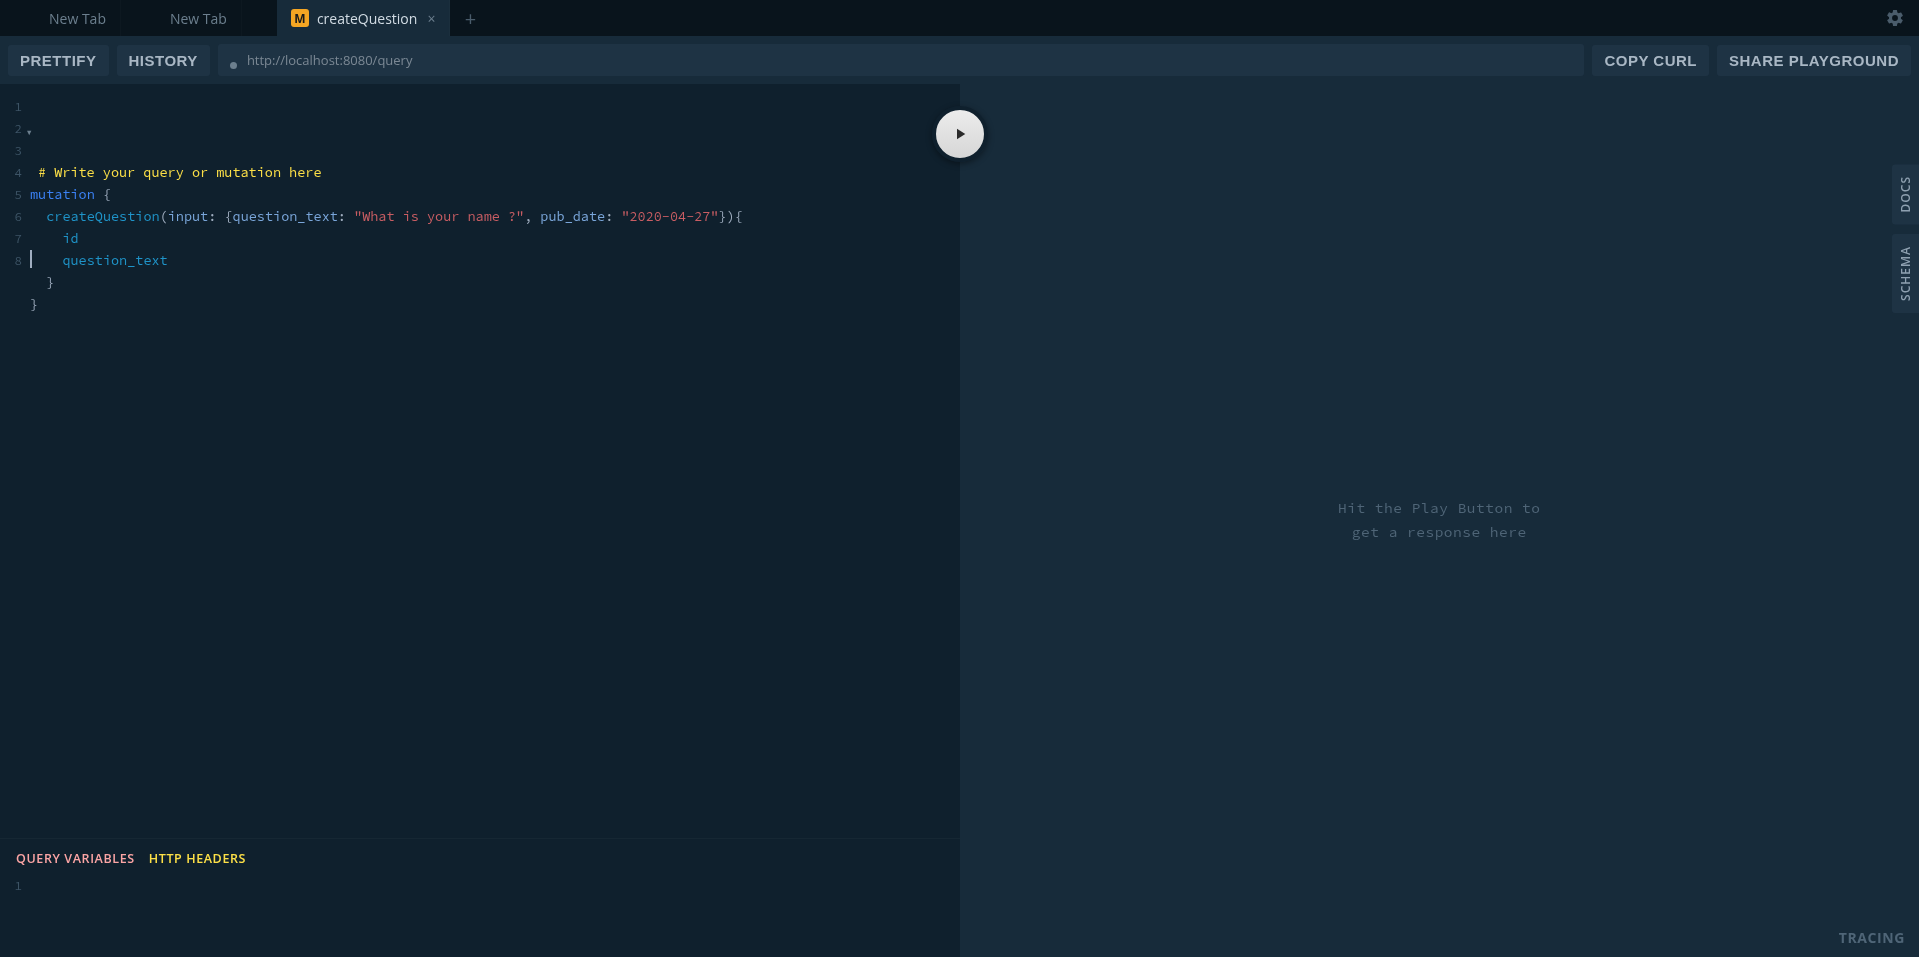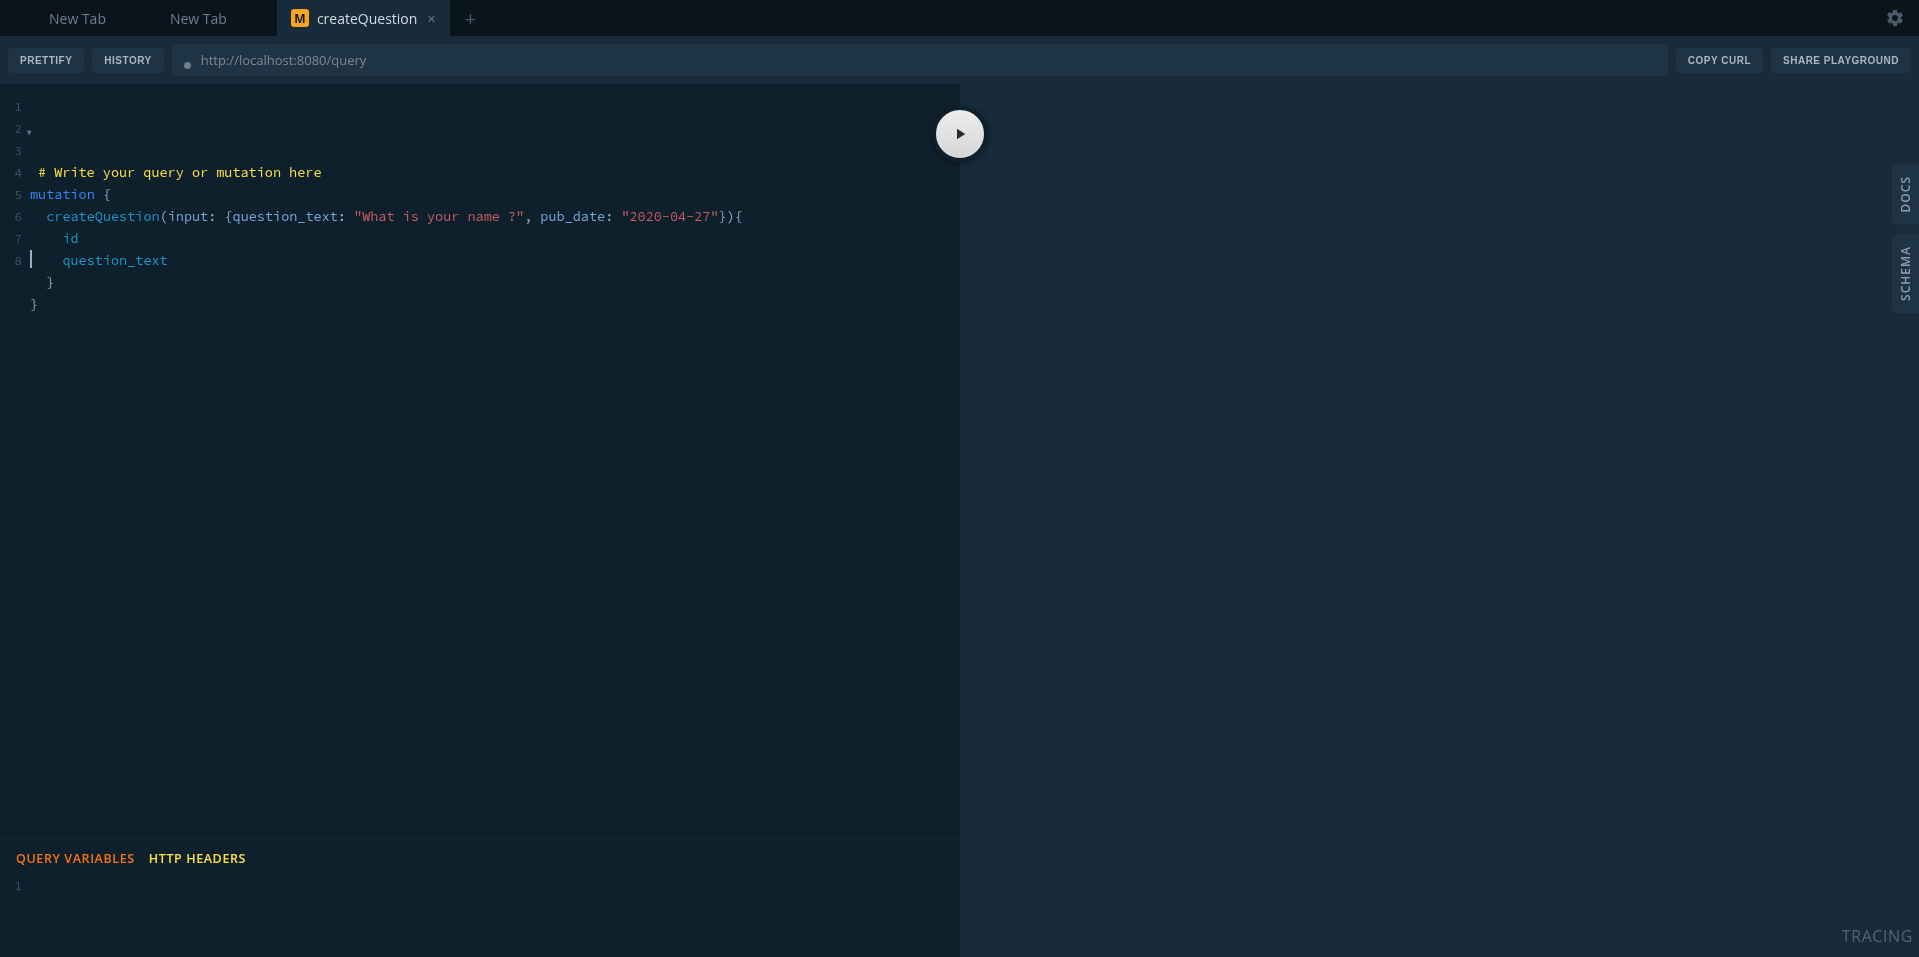--- a/index.html
+++ b/index.html
@@ -79,21 +79,21 @@
       align-items: center;
       background: #172b3a;
       padding: 8px;
       gap: 8px;
     }
     .tbtn {
       background: #1e3344;
       color: #a9b7c4;
       border: none;
       padding: 7px 12px;
-      font-size: 10px;
+      font-size: 15px;
       letter-spacing: 0.5px;
       border-radius: 3px;
       cursor: pointer;
       font-weight: 600;
     }
     .urlbar {
       flex: 1;
       display: flex;
       align-items: flex-end;
       background: #1e3344;
@@ -177,21 +177,21 @@
     }
     .vars-tabs {
       display: flex;
       gap: 14px;
       padding: 11px 16px 8px;
       font-size: 12.5px;
       letter-spacing: 0.6px;
       font-weight: 600;
     }
     .vars-tab { color: #fde047; cursor: pointer; }
-    .vars-tab.active { color: #f97316; }
+    .vars-tab.active { color: #fca5a5; }
     .vars-editor {
       display: flex;
       padding-bottom: 60px;
     }
     .vars-gutter {
       width: 30px;
       text-align: right;
       padding-right: 8px;
       color: #3d5466;
       font-size: 12.5px;
@@ -210,25 +210,25 @@
     .placeholder {
       color: #4f6577;
       font-size: 14.5px;
       text-align: center;
       line-height: 1.6;
       letter-spacing: 0.5px;
     }
     .tracing {
       position: absolute;
       bottom: 10px;
-      right: 6px;
+      right: 14px;
       color: #4f6577;
-      font-size: 16px;
+      font-size: 14px;
       letter-spacing: 0.6px;
-      font-weight: 400;
+      font-weight: 700;
     }
 
     .play-button {
       position: absolute;
       top: 22px;
       left: 50%;
       transform: translateX(-50%);
       width: 56px;
       height: 56px;
       border-radius: 50%;
@@ -325,20 +325,24 @@
       </div>
       <div class="vars-editor">
         <div class="vars-gutter mono">
           <div>1</div>
         </div>
       </div>
     </div>
   </div>
 
   <div class="right-pane">
+    <div class="placeholder mono">
+      <div>Hit the Play Button to</div>
+      <div>get a response here</div>
+    </div>
     <div class="tracing">TRACING</div>
   </div>
 
   <div class="play-button">
     <svg width="18" height="18" viewBox="0 0 24 24" fill="#2a2a2a">
         <path d="M8 5v14l11-7z"></path>
       </svg>
   </div>
 
   <div class="side-tabs">

